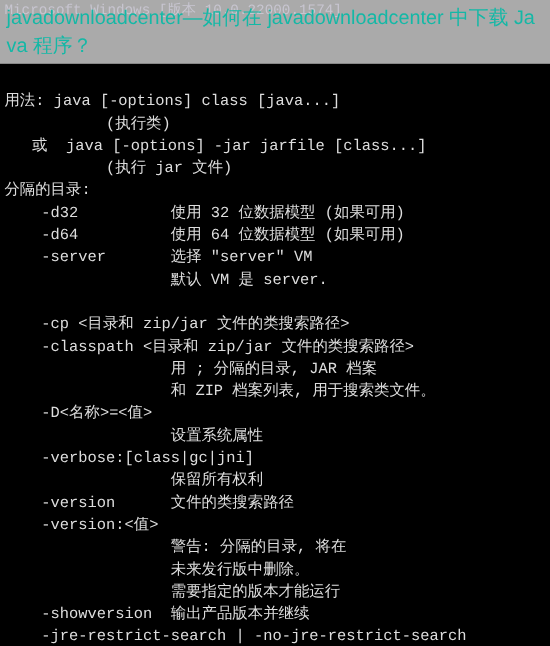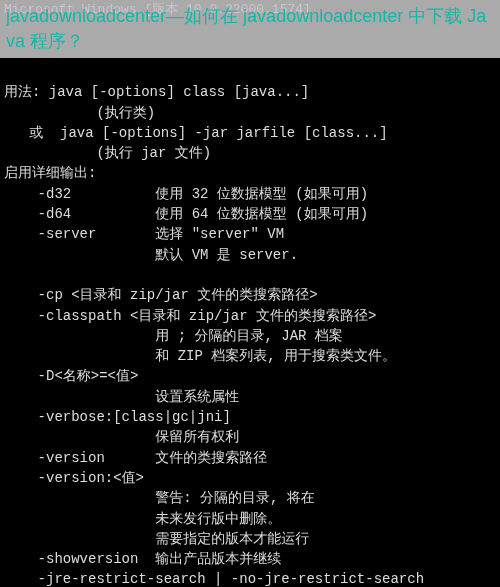--- a/index.html
+++ b/index.html
@@ -55,21 +55,21 @@
 
 <div class="header-overlay">
   <span>javadownloadcenter—如何在 javadownloadcenter 中下载 Java 程序？</span>
 </div>
 
 <div class="terminal">
 <span>用法: java [-options] class [java...]</span>
 <span>           (执行类)</span>
 <span>   或  java [-options] -jar jarfile [class...]</span>
 <span>           (执行 jar 文件)</span>
-<span>启用详细输出:</span>
+<span>分隔的目录:</span>
 <span>    -d32          使用 32 位数据模型 (如果可用)</span>
 <span>    -d64          使用 64 位数据模型 (如果可用)</span>
 <span>    -server       选择 "server" VM</span>
 <span>                  默认 VM 是 server.</span>
 <span></span>
 <span>    -cp &lt;目录和 zip/jar 文件的类搜索路径&gt;</span>
 <span>    -classpath &lt;目录和 zip/jar 文件的类搜索路径&gt;</span>
 <span>                  用 ; 分隔的目录, JAR 档案</span>
 <span>                  和 ZIP 档案列表, 用于搜索类文件。</span>
 <span>    -D&lt;名称&gt;=&lt;值&gt;</span>

